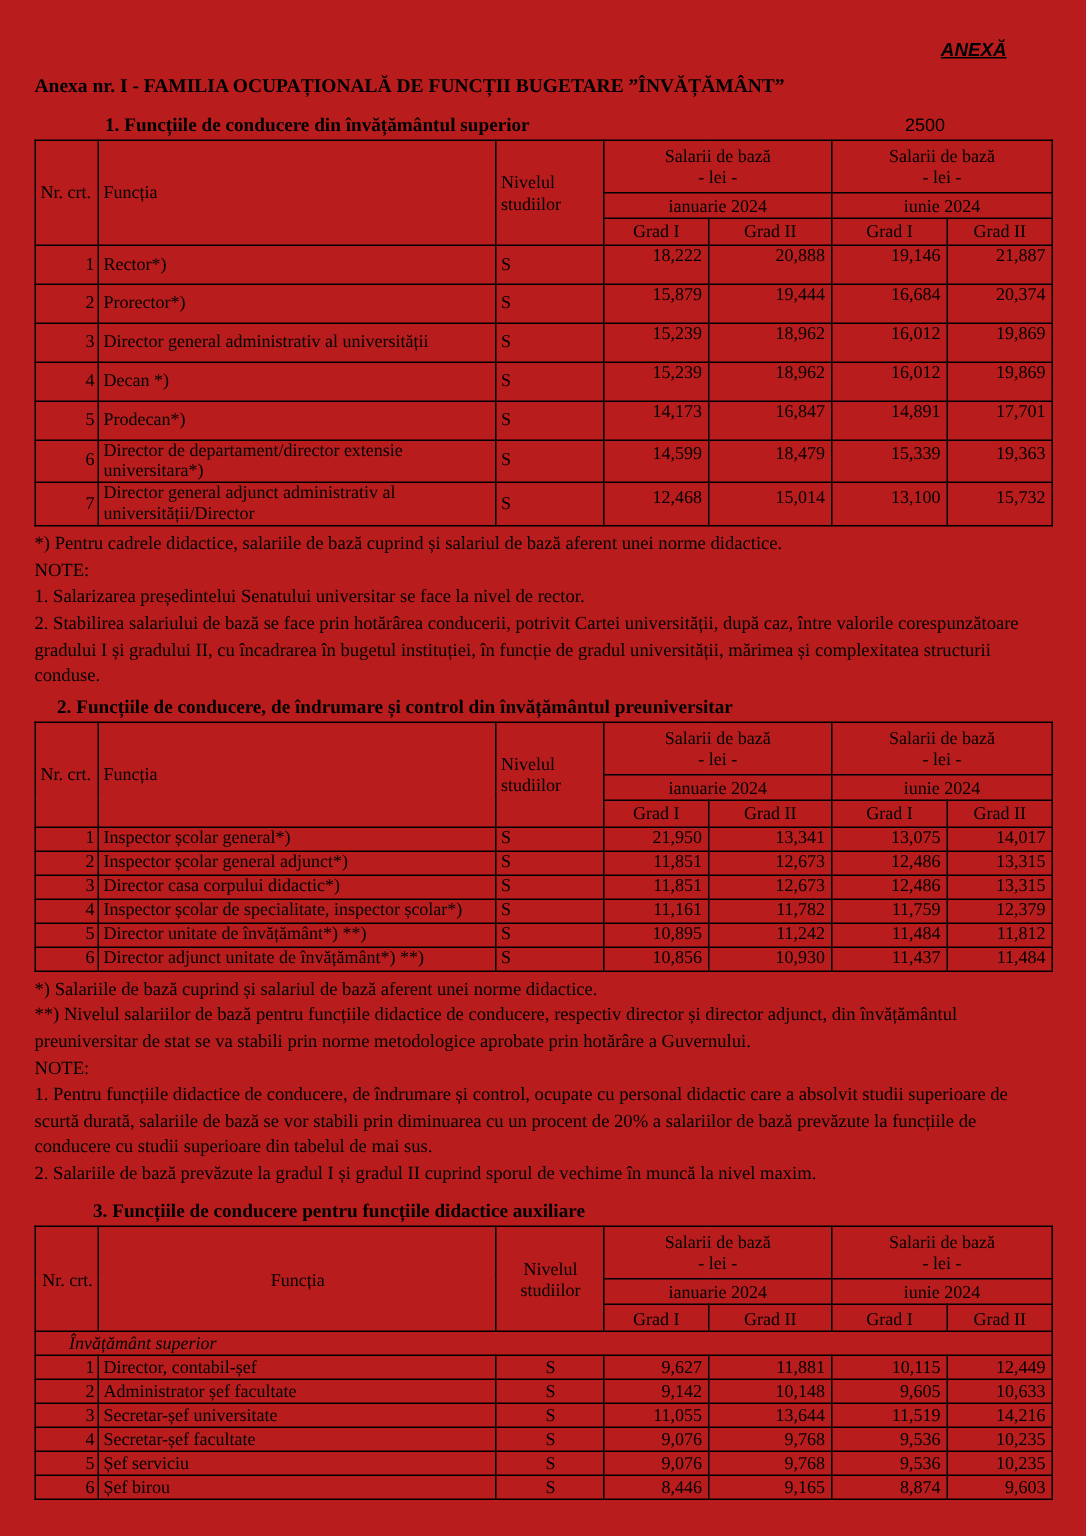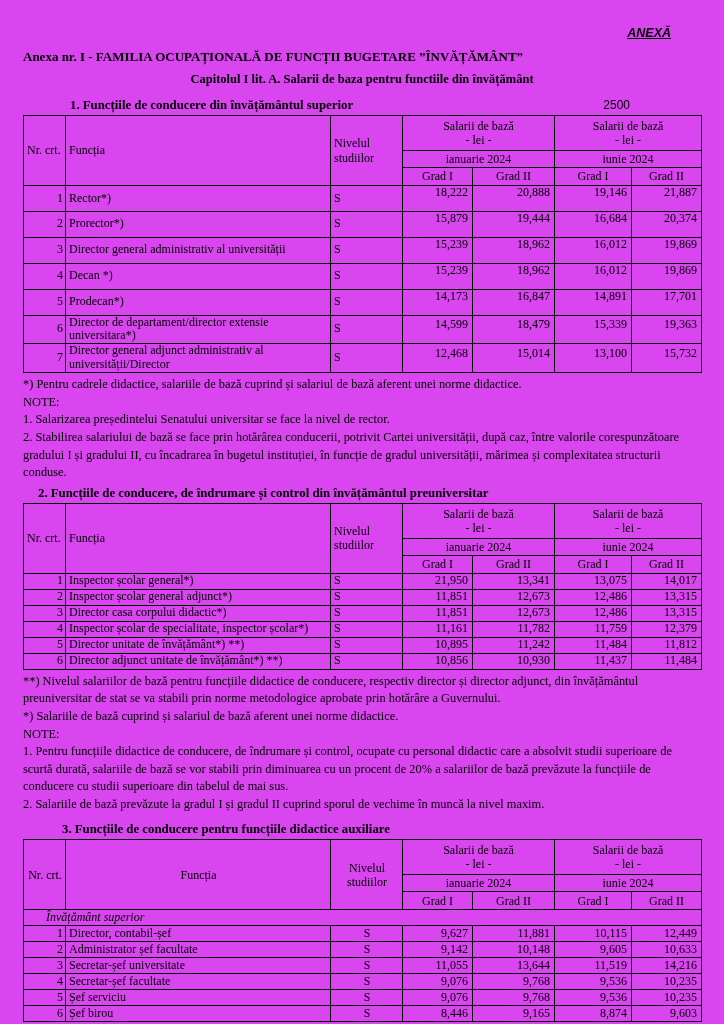--- a/index.html
+++ b/index.html
@@ -1,19 +1,19 @@
 <!DOCTYPE html>
 <html><head>
 <meta charset="utf-8">
 <style>
   * { margin:0; padding:0; box-sizing:border-box; }
   html,body { background:#e8e8e8; }
   body { width:724px; height:1024px; margin:0 auto; }
   .page {
-    width:724px; height:1024px; background:#d946ef; color:#000000;
+    width:724px; height:1024px; background:#b91c1c; color:#000000;
     font-family:"Liberation Serif","DejaVu Serif",serif;
     padding:26px 23px 0 23px; overflow:hidden; position:relative;
   }
   .anexa {
     text-align:right; padding-right:30px;
     font-family:"Liberation Sans","DejaVu Sans",sans-serif;
     font-style:italic; font-weight:bold; font-size:12.5px;
     text-decoration:underline;
   }
   .title1 { text-align:left; font-weight:bold; font-size:13px; margin-top:9px; }
@@ -54,21 +54,20 @@
   .notes { margin-top:3px; font-size:12.4px; width:678px; }
   .note-line { line-height:17.6px; }
 </style>
 </head>
 <body>
 
 <div class="page">
 
   <div class="anexa">ANEXĂ</div>
   <div class="title1">Anexa nr. I  - FAMILIA OCUPAȚIONALĂ DE FUNCȚII BUGETARE ”ÎNVĂȚĂMÂNT”</div>
-  <div class="title2">Capitolul I lit. A. Salarii de baza pentru functiile din învățământ</div>
 
   <div class="sec-head sec1">
     <span>1. Funcțiile de conducere din învățământul superior</span>
     <span class="pagenum">2500</span>
   </div>
 
   <table class="data-table valign-bottom">
     <colgroup>
       <col style="width:42px">
         <col style="width:265px">
@@ -268,22 +267,22 @@
           <td class="nivel">S</td>
           <td class="val">10,856</td>
           <td class="val">10,930</td>
           <td class="val">11,437</td>
           <td class="val">11,484</td>
         </tr>
       </tbody>
   </table>
 
   <div class="notes">
+      <div class="note-line">*) Salariile de bază cuprind și salariul de bază aferent unei norme didactice.</div>
       <div class="note-line">**) Nivelul salariilor de bază pentru funcțiile didactice de conducere, respectiv director și director adjunct, din învățământul preuniversitar de stat se va stabili prin norme metodologice aprobate prin hotărâre a Guvernului.</div>
-      <div class="note-line">*) Salariile de bază cuprind și salariul de bază aferent unei norme didactice.</div>
       <div class="note-line">NOTE:</div>
       <div class="note-line">1. Pentru funcțiile didactice de conducere, de îndrumare și control, ocupate cu personal didactic care a absolvit studii superioare de scurtă durată, salariile de bază se vor stabili prin diminuarea cu un procent de 20% a salariilor de bază prevăzute la funcțiile de conducere cu studii superioare din tabelul de mai sus.</div>
       <div class="note-line">2. Salariile de bază prevăzute la gradul I și gradul II cuprind sporul de vechime în muncă la nivel maxim.</div>
     </div>
 
   <div class="sec-head sec3">
     <span>3. Funcțiile de conducere pentru funcțiile didactice auxiliare</span>
   </div>
 
   <table class="data-table centered">

